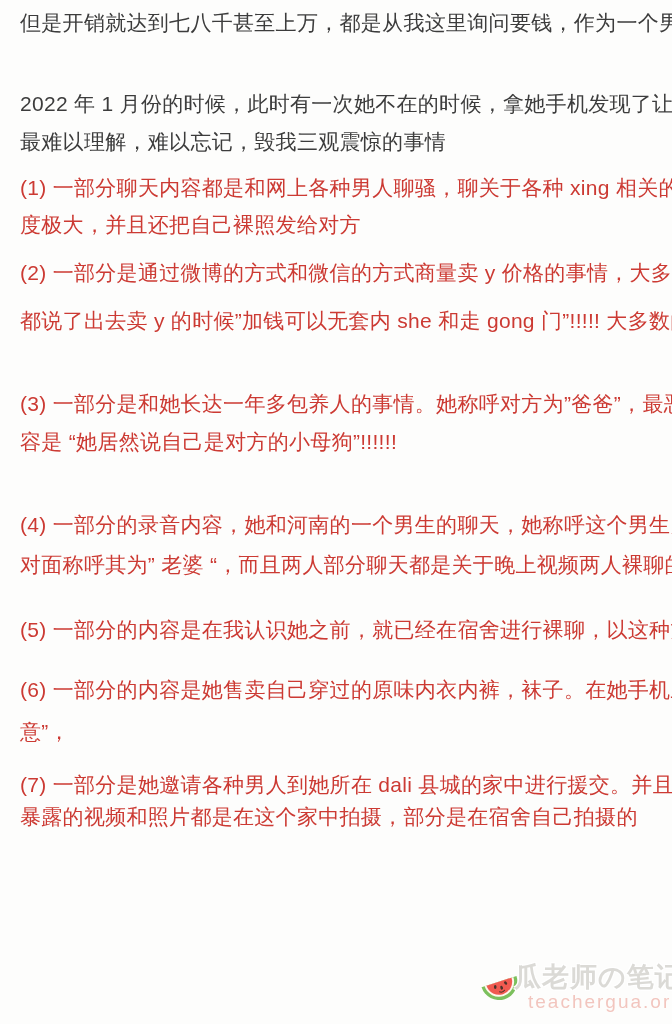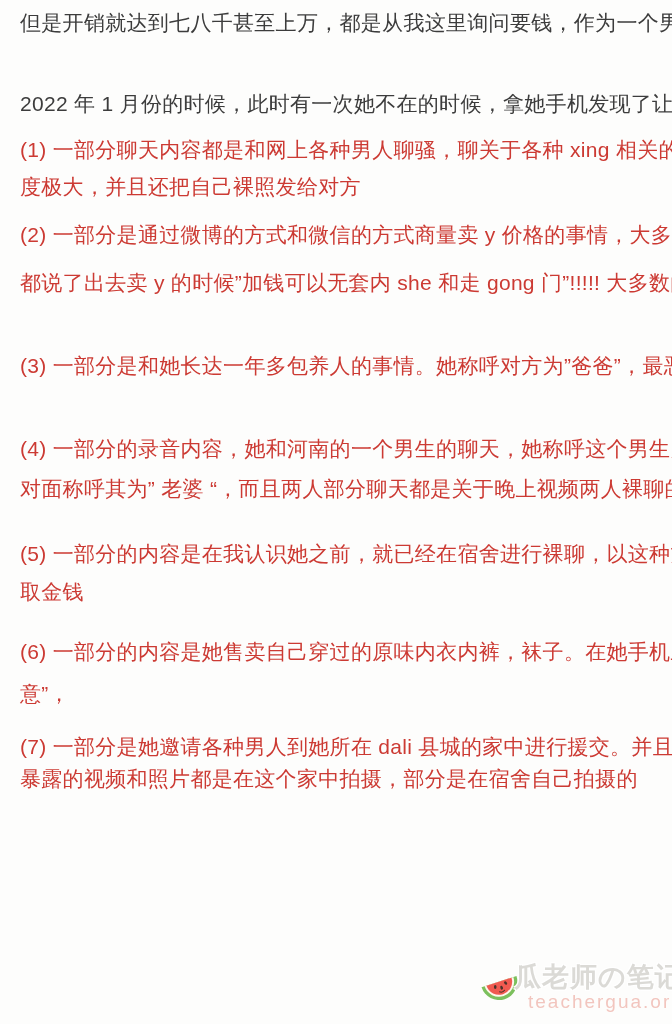--- a/index.html
+++ b/index.html
@@ -65,39 +65,40 @@
 </style>
 </head>
 <body>
 
 <main class="article">
     <p class="para black p1">
       <span class="line">但是开销就达到七八千甚至上万，都是从我这里询问要钱，作为一个男生，我自</span>
     </p>
     <p class="para black p2">
       <span class="line">2022 年 1 月份的时候，此时有一次她不在的时候，拿她手机发现了让我这辈子</span>
+      <span class="line">最难以理解，难以忘记，毁我三观震惊的事情</span>
     </p>
     <p class="para red p3">
       <span class="line">(1) 一部分聊天内容都是和网上各种男人聊骚，聊关于各种 xing 相关的内容，尺</span>
       <span class="line">度极大，并且还把自己裸照发给对方</span>
     </p>
     <p class="para red p4">
       <span class="line">(2) 一部分是通过微博的方式和微信的方式商量卖 y 价格的事情，大多数的内容</span>
       <span class="line">都说了出去卖 y 的时候”加钱可以无套内 she 和走 gong 门”!!!!!  大多数的价格</span>
     </p>
     <p class="para red p5">
       <span class="line">(3) 一部分是和她长达一年多包养人的事情。她称呼对方为”爸爸”，最恶心的内</span>
+      <span class="line">容是 “她居然说自己是对方的小母狗”!!!!!!</span>
     </p>
     <p class="para red p6">
       <span class="line">(4) 一部分的录音内容，她和河南的一个男生的聊天，她称呼这个男生为”老公”，</span>
       <span class="line">对面称呼其为” 老婆 “，而且两人部分聊天都是关于晚上视频两人裸聊的内容。</span>
     </p>
     <p class="para red p7">
       <span class="line">(5) 一部分的内容是在我认识她之前，就已经在宿舍进行裸聊，以这种方式来换</span>
-      <span class="line">取金钱</span>
     </p>
     <p class="para red p8">
       <span class="line">(6) 一部分的内容是她售卖自己穿过的原味内衣内裤，袜子。在她手机上备注”生</span>
       <span class="line">意”，</span>
     </p>
     <p class="para red p9">
       <span class="line">(7) 一部分是她邀请各种男人到她所在 dali 县城的家中进行援交。并且大多数自</span>
       <span class="line">暴露的视频和照片都是在这个家中拍摄，部分是在宿舍自己拍摄的</span>
     </p>
   </main>

